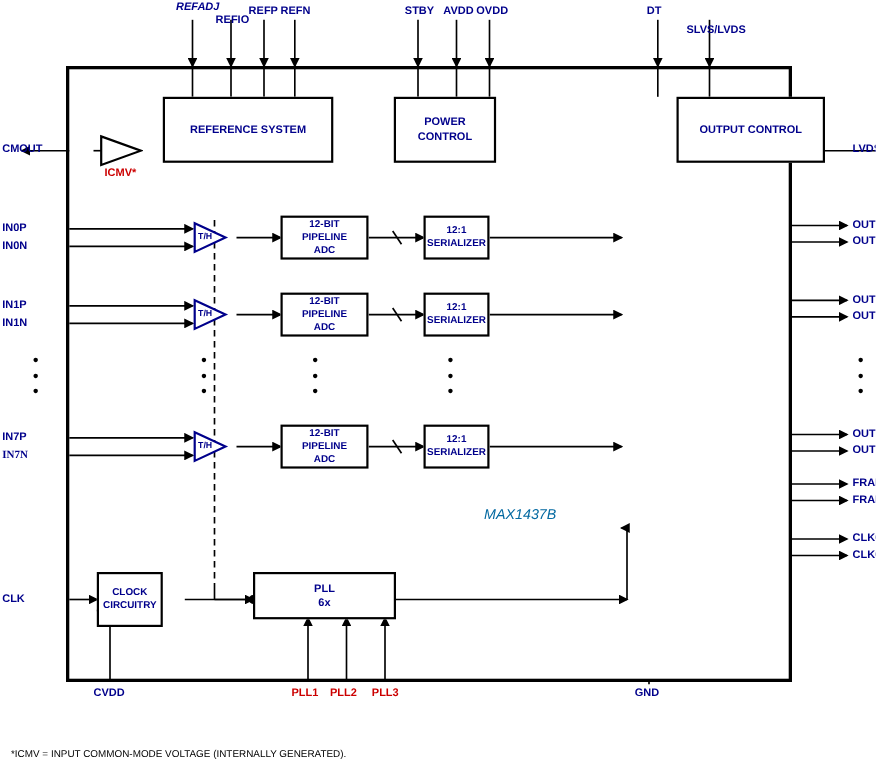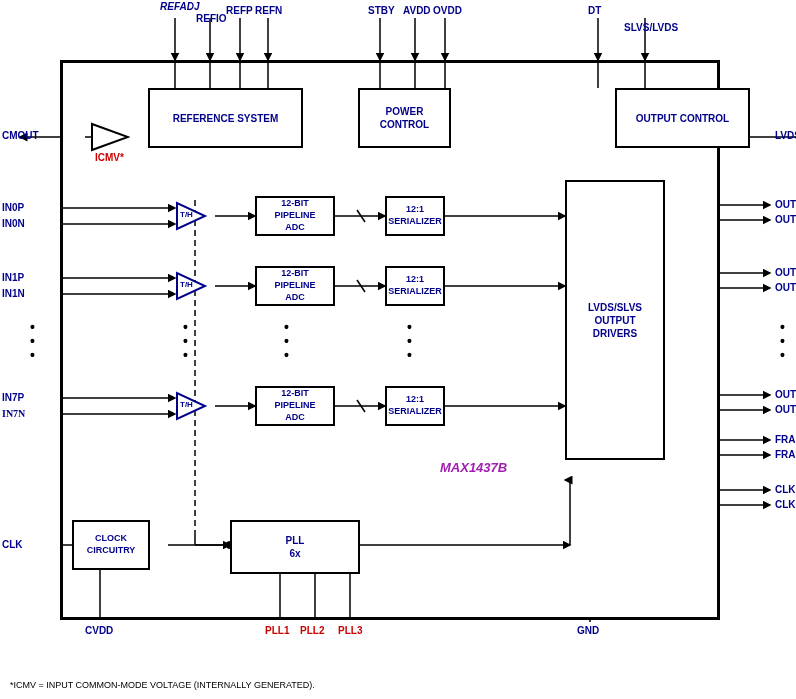--- a/index.html
+++ b/index.html
@@ -73,22 +73,22 @@
       top: 0;
       left: 0;
       width: 796px;
       height: 699px;
       pointer-events: none;
     }
     .chip-label {
       position: absolute;
       font-style: italic;
       font-size: 13px;
-      color: #a21caf;
-      font-weight: bold;
+      color: #0369a1;
+      font-weight: normal;
     }
     .footnote {
       position: absolute;
       font-size: 9px;
       color: #000;
     }
     .dots-vertical {
       position: absolute;
       font-size: 14px;
       font-weight: bold;
@@ -317,29 +317,28 @@
   <div class="block" style="top:266px; left:255px; width:80px; height:40px; font-size:9px;">12-BIT<br>PIPELINE<br>ADC</div>
 
   <div class="block" style="top:386px; left:255px; width:80px; height:40px; font-size:9px;">12-BIT<br>PIPELINE<br>ADC</div>
 
   <div class="block" style="top:196px; left:385px; width:60px; height:40px; font-size:9px;">12:1<br>SERIALIZER</div>
 
   <div class="block" style="top:266px; left:385px; width:60px; height:40px; font-size:9px;">12:1<br>SERIALIZER</div>
 
   <div class="block" style="top:386px; left:385px; width:60px; height:40px; font-size:9px;">12:1<br>SERIALIZER</div>
 
-  <div class="block" style="top:180px; left:565px; width:100px; height:280px; font-size:10px;">LVDS/SLVS<br>OUTPUT<br>DRIVERS</div>
 
   <div class="dots-vertical" style="top:320px; left:183px;">•<br>•<br>•</div>
   <div class="dots-vertical" style="top:320px; left:284px;">•<br>•<br>•</div>
   <div class="dots-vertical" style="top:320px; left:407px;">•<br>•<br>•</div>
   <div class="dots-vertical" style="top:320px; left:30px;">•<br>•<br>•</div>
   <div class="dots-vertical" style="top:320px; left:780px;">•<br>•<br>•</div>
 
-  <div class="block" style="top:520px; left:72px; width:78px; height:50px; font-size:9px;">CLOCK<br>CIRCUITRY</div>
-
-  <div class="block" style="top:520px; left:230px; width:130px; height:54px;">PLL<br>6x</div>
+  <div class="block" style="top:520px; left:88px; width:60px; height:50px; font-size:9px;">CLOCK<br>CIRCUITRY</div>
+
+  <div class="block" style="top:520px; left:230px; width:130px; height:43px;">PLL<br>6x</div>
 
   <div class="chip-label" style="top:460px; left:440px;">MAX1437B</div>
 
   <div class="footnote" style="top:680px; left:10px;">*ICMV = INPUT COMMON-MODE VOLTAGE (INTERNALLY GENERATED).</div>
 
 </div>
 
 </body></html>

